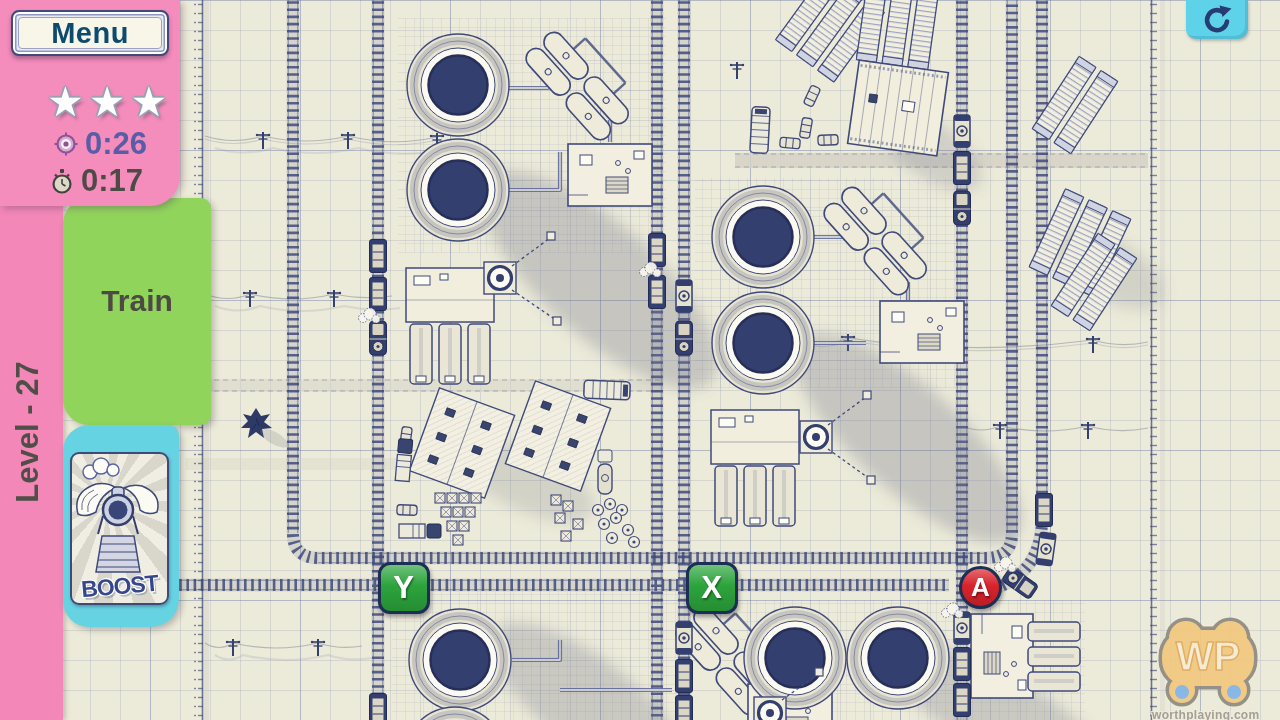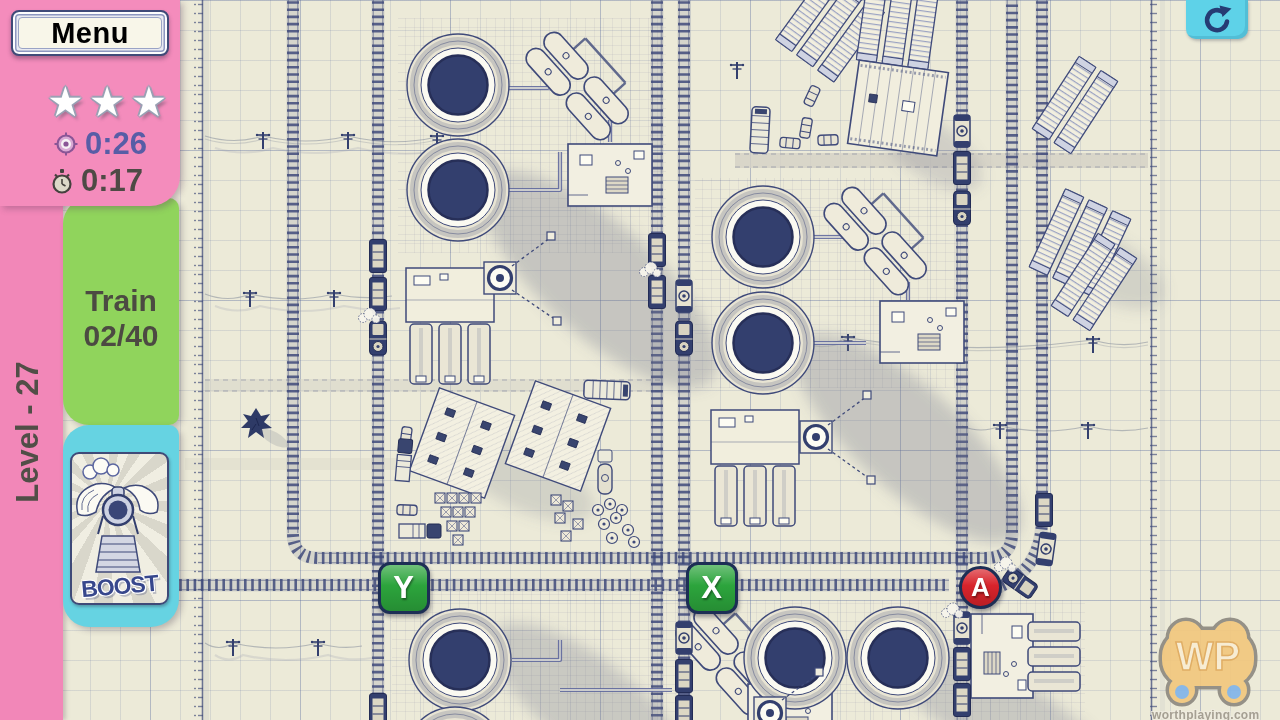--- a/index.html
+++ b/index.html
@@ -29,27 +29,27 @@
   .wire{stroke:#8e94a0;fill:none;opacity:.6;stroke-width:1.2;}
   .wire2{stroke:#8e94a0;fill:none;opacity:.35;stroke-width:1.2;}
   .wsh{stroke:#9aa0ae;opacity:.25;stroke-width:2.2;fill:none;}
   .road{fill:#d4d1c5;}
   .roadl{stroke:#3f4a7a;stroke-width:1;stroke-dasharray:5 4;opacity:.35;}
   .dash{stroke:#3f4a7a;stroke-width:1.3;stroke-dasharray:3 3;fill:none;}
   .dashsq{fill:#f0edde;stroke:#3f4a7a;stroke-width:1.2;}
   .pf{fill:#f7f5ec;stroke:#3f4a7a;stroke-width:.8;stroke-dasharray:1.5 1.5;opacity:.95;}
   
   .pink-strip{left:0;top:0;width:63px;height:720px;background:#f287b8;z-index:3;box-shadow:3px 0 4px rgba(90,70,90,.25);}
-  .tab-green{left:63px;top:198px;width:116px;height:227px;background:#90d45c;border-radius:26px 10px 10px 26px;z-index:3;box-shadow:3px 3px 6px rgba(70,60,80,.3);}
+  .tab-green{left:63px;top:198px;width:116px;height:227px;background:#90d45c;border-radius:26px 10px 10px 26px;z-index:3;box-shadow:3px 3px 6px rgba(70,60,80,.3);padding-left:32px;}
   .tab-cyan{left:63px;top:425px;width:116px;height:202px;background:#66d3e2;border-radius:26px 10px 28px 26px;z-index:3;box-shadow:3px 3px 6px rgba(70,60,80,.3);}
   .pink-top{left:0;top:0;width:180px;height:206px;background:#f48cbc;border-radius:0 0 30px 0;z-index:4;box-shadow:3px 3px 6px rgba(90,60,90,.32);}
   .menu-btn{left:11px;top:10px;width:158px;height:46px;background:#e9eaf1;border:2px solid #3f4a78;border-radius:8px;z-index:5;cursor:pointer;
     box-shadow:0 3px 4px rgba(60,40,70,.4), inset 0 0 0 2px #fdfdfd, inset 0 0 0 3.5px #8d97c0;padding:0;}
   .menu-face{position:absolute;inset:5px;background:#f8f6e9;border:1px solid #9aa3c6;border-radius:4px;display:flex;align-items:center;justify-content:center;
-    font-size:29px;font-weight:bold;color:#000000;letter-spacing:.5px;}
+    font-size:29px;font-weight:bold;color:#0c4a6e;letter-spacing:.5px;}
   .stars{left:47px;top:80px;display:flex;gap:5px;z-index:5;}
   .star{font-size:41px;line-height:44px;color:#fff;
     text-shadow:-2px 0 0 #9aa0b4,2px 0 0 #9aa0b4,0 -2px 0 #9aa0b4,0 2px 0 #9aa0b4,-1px -1px 0 #9aa0b4,1px -1px 0 #9aa0b4,-1px 1px 0 #9aa0b4,1px 1px 0 #9aa0b4,3px 4px 3px rgba(90,80,100,.45);}
   .time-row{position:absolute;display:flex;align-items:center;gap:6px;font-weight:bold;font-size:31px;z-index:5;}
   .row-target{left:53px;top:126px;color:#585da6;justify-content:center;}
   .row-clock{left:49px;top:163px;color:#4e4a45;}
   .tab-green .tg-text{position:absolute;left:0;top:85px;width:100%;text-align:center;font-size:30px;font-weight:bold;color:#4c4a42;line-height:35px;}
   .level{left:-100px;top:412px;width:260px;height:40px;font-size:31px;font-weight:bold;color:#514e47;transform:rotate(-90deg);text-align:center;z-index:4;}
   .boost-card{position:absolute;left:7px;top:27px;width:95px;height:149px;border:2px solid #3f4a78;border-radius:9px;overflow:hidden;cursor:pointer;
     background:repeating-conic-gradient(from -10deg at 38% 32%, #f0eee2 0 11deg, #d9d7cb 11deg 22deg);box-shadow:1px 2px 3px rgba(50,50,70,.35);}
@@ -475,21 +475,20 @@
         <circle cx="82" cy="80" r="7" fill="#82b4e8"></circle>
       <text x="56" y="58" text-anchor="middle" font-size="40" font-weight="bold" font-family="Liberation Sans, sans-serif" fill="#f8ecd2" stroke="#dfa95c" stroke-width="1.5" class="wp-letters">WP</text>
     </svg>
     <div class="wm-text">worthplaying.com</div>
   </div>
 
   <div class="abs pink-strip"></div>
   <div class="abs tab-green">
     <div class="tg-text">
       <div>Train</div>
-      <div>02/40</div>
     </div>
   </div>
   <div class="abs tab-cyan">
     <div class="boost-card">
       <svg width="91" height="121" viewBox="0 0 91 121">
         <circle cx="18" cy="18" r="7" fill="#fdfcf6" stroke="#5b66a0" stroke-width="1.5"></circle>
         <circle cx="29" cy="12" r="8" fill="#fdfcf6" stroke="#5b66a0" stroke-width="1.5"></circle>
         <circle cx="41" cy="16" r="6" fill="#fdfcf6" stroke="#5b66a0" stroke-width="1.5"></circle>
         <path d="M6,60 Q0,38 24,30 Q36,28 44,34 Q28,40 24,58 Q14,64 6,60 Z" fill="#fbfaf3" stroke="#3f4a7a" stroke-width="1.5"></path>
         <path d="M10,56 Q8,42 22,36 M16,58 Q14,46 26,40" stroke="#3f4a7a" stroke-width=".8" fill="none"></path>

